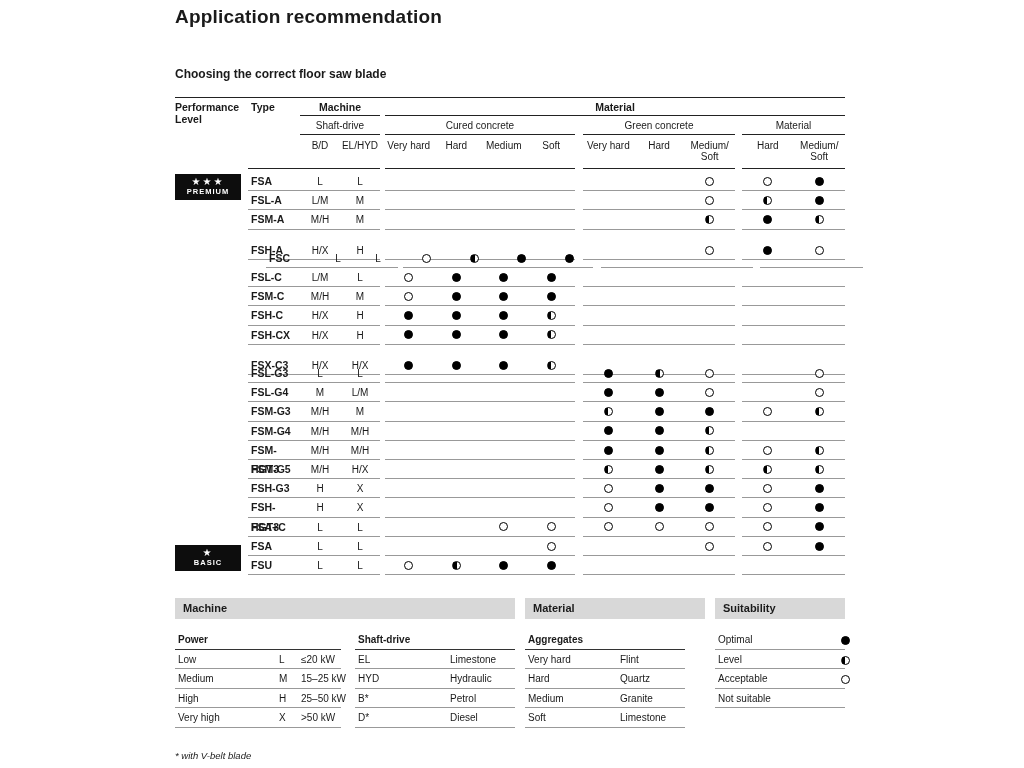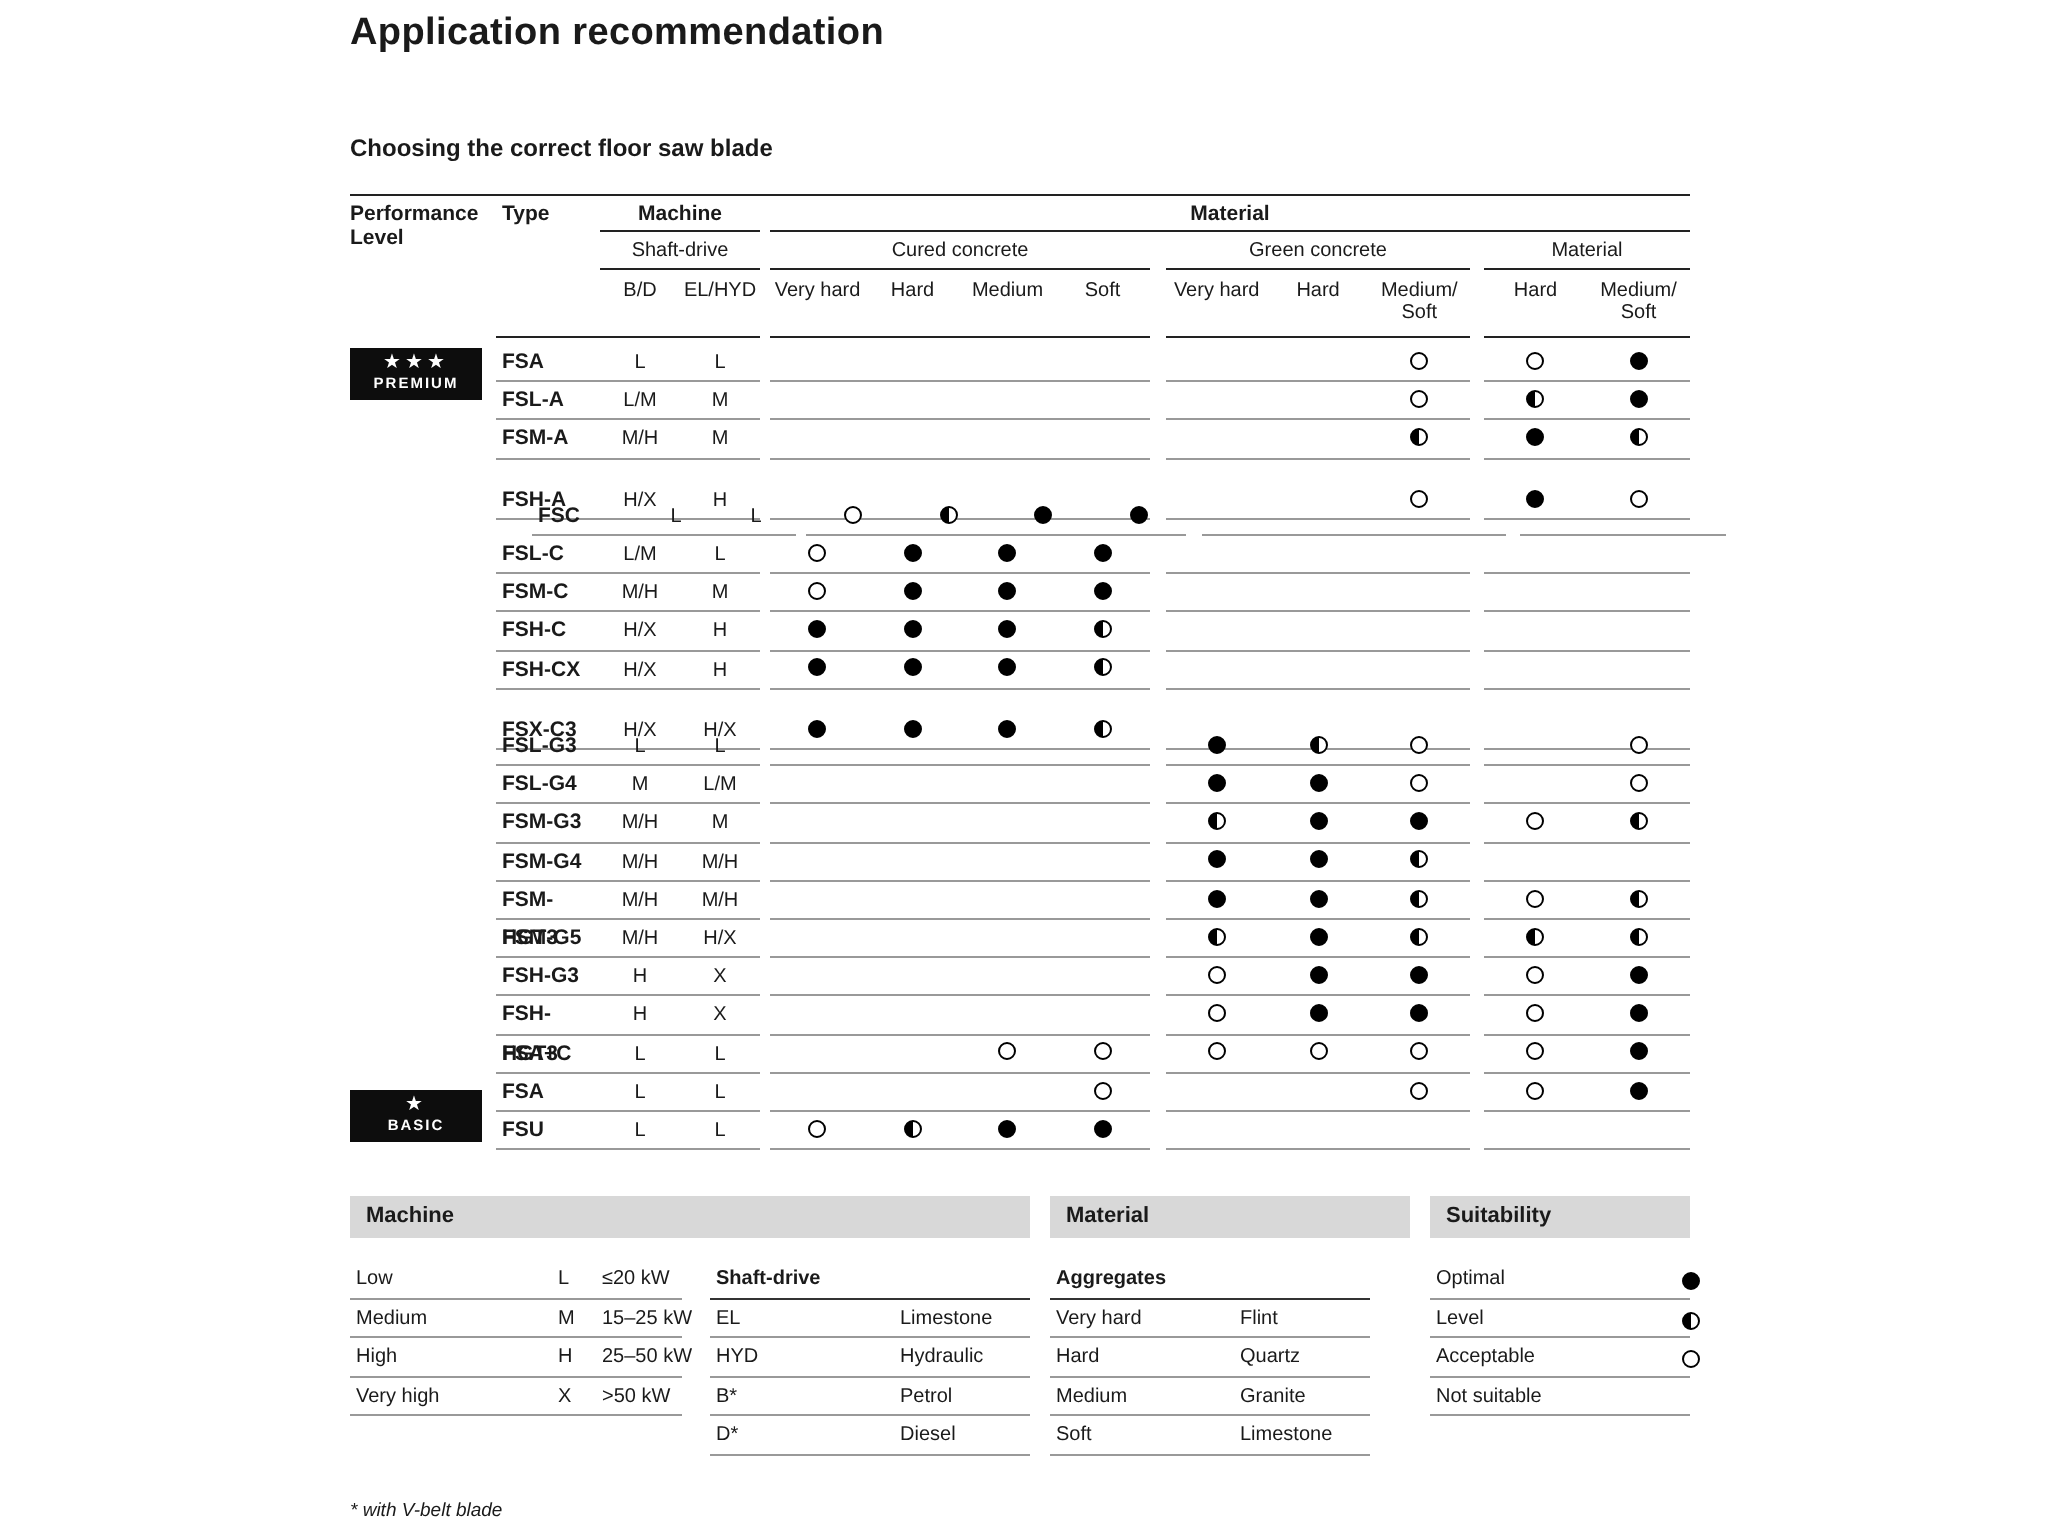--- a/index.html
+++ b/index.html
@@ -459,20 +459,23 @@
       <i class="seg" style="left:583px;width:152px"></i>
       <i class="seg" style="left:742px;width:103px"></i>
     </div>
   </div>
 
 <div class="lg-bar" style="left:175px;width:340px">Machine</div>
 <div class="lg-bar" style="left:525px;width:180px">Material</div>
 <div class="lg-bar" style="left:715px;width:130px">Suitability</div>
 
 <div class="lg-table" id="legend-power" style="left:175px;width:166px">
+    <div class="lrow lhead">
+      <span style="left:3px">Power</span>
+    </div>
     <div class="lrow">
       <span style="left:3px">Low</span>
       <span style="left:104px">L</span>
       <span style="left:126px">≤20 kW</span>
     </div>
     <div class="lrow">
       <span style="left:3px">Medium</span>
       <span style="left:104px">M</span>
       <span style="left:126px">15–25 kW</span>
     </div>

